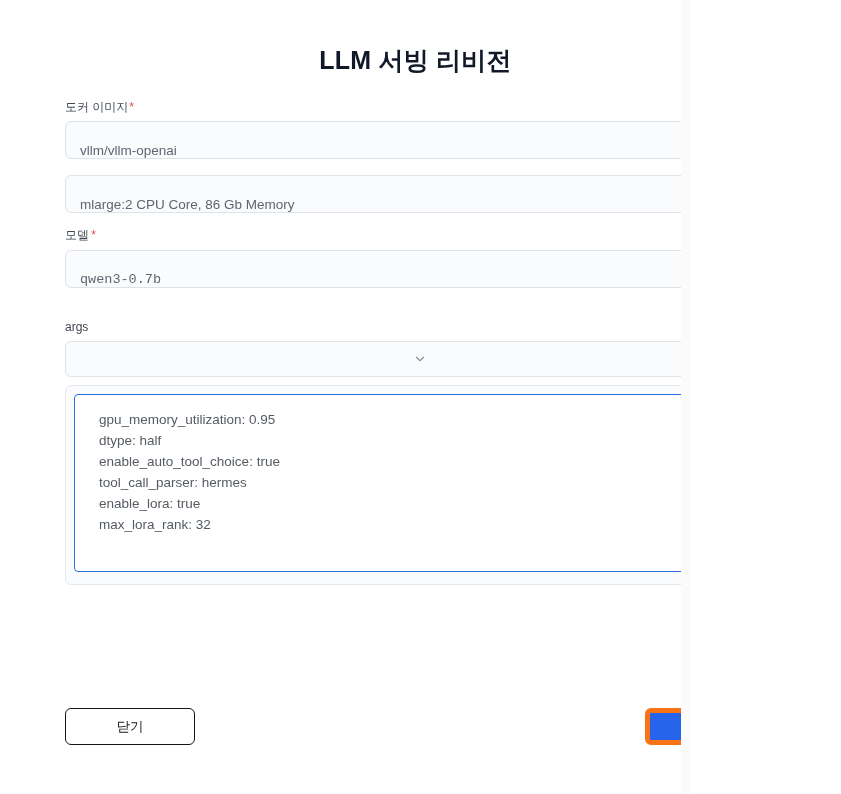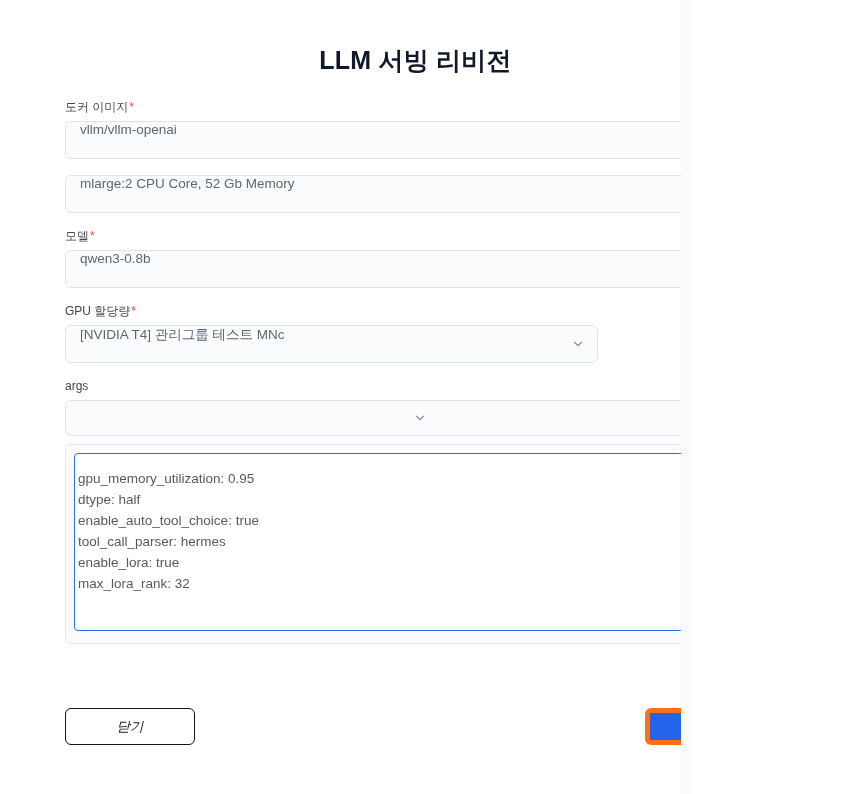--- a/index.html
+++ b/index.html
@@ -55,32 +55,33 @@
     margin-bottom: 6px;
     line-height: 15px;
   }
   .req {
     color: #e5484d;
     margin-left: 1px;
   }
   .row {
     display: flex;
     gap: 0;
+    font-family: Liberation Mono, monospace;
   }
   .col {
     flex: 1;
   }
   .select-box {
     position: relative;
     height: 38px;
     border: 1px solid #dfe3e8;
     border-radius: 6px;
     background: #fafbfc;
     display: flex;
-    align-items: flex-start;
+    align-items: flex-end;
     padding: 0 34px 0 14px;
     box-sizing: border-box;
     font-size: 13.5px;
     color: #5f6672;
     cursor: pointer;
   }
   .select-box.tall {
     height: 38px;
   }
   .select-value {
@@ -120,21 +121,21 @@
     padding: 8px;
     box-sizing: border-box;
   }
   .textarea {
     width: 100%;
     height: 178px;
     box-sizing: border-box;
     border: 1px solid #2f6fe4;
     border-radius: 4px;
     background: #ffffff;
-    padding: 14px 3px;
+    padding: 14px 24px;
     font-family: "Liberation Sans", sans-serif;
     font-size: 13.5px;
     line-height: 21px;
     color: #555b63;
     resize: none;
     outline: none;
     white-space: pre;
     overflow: auto;
   }
   .footer {
@@ -148,21 +149,20 @@
   }
   .btn {
     height: 37px;
     border-radius: 6px;
     font-size: 13.5px;
     cursor: pointer;
     display: flex;
     align-items: center;
     justify-content: center;
     box-sizing: border-box;
-    font-style: italic;
   }
   .btn-close {
     width: 130px;
     background: #ffffff;
     border: 1px solid #11161d;
     color: #11161d;
   }
   .btn-create {
     width: 130px;
     background: #2563eb;
@@ -196,58 +196,47 @@
           <span class="chev">
             <svg width="14" height="14" viewBox="0 0 24 24" fill="none" stroke="currentColor" stroke-width="2" stroke-linecap="round" stroke-linejoin="round">
                 <polyline points="6 9 12 15 18 9"></polyline>
               </svg>
           </span>
         </div>
       </div>
 
       <div class="group">
         <div class="select-box tall">
-          <span class="select-value">mlarge:2 CPU Core, 52 Gb Memory</span>
+          <span class="select-value">mlarge:2 CPU Core, 86 Gb Memory</span>
           <span class="chev">
             <svg width="14" height="14" viewBox="0 0 24 24" fill="none" stroke="currentColor" stroke-width="2" stroke-linecap="round" stroke-linejoin="round">
                 <polyline points="6 9 12 15 18 9"></polyline>
               </svg>
           </span>
         </div>
       </div>
 
       <div class="group row">
         <div class="col">
           <div class="field-label">
             <span>모델</span><span class="req">*</span>
           </div>
           <div class="select-box">
-            <span class="select-value">qwen3-0.8b</span>
+            <span class="select-value">qwen3-0.7b</span>
             <span class="chev">
               <svg width="14" height="14" viewBox="0 0 24 24" fill="none" stroke="currentColor" stroke-width="2" stroke-linecap="round" stroke-linejoin="round">
                   <polyline points="6 9 12 15 18 9"></polyline>
                 </svg>
             </span>
           </div>
         </div>
       </div>
 
       <div class="group gpu-row">
         <div class="gpu-main">
-          <div class="field-label">
-            <span>GPU 할당량</span><span class="req">*</span>
-          </div>
-          <div class="select-box">
-            <span class="select-value">[NVIDIA T4] 관리그룹 테스트 MNc</span>
-            <span class="chev">
-              <svg width="14" height="14" viewBox="0 0 24 24" fill="none" stroke="currentColor" stroke-width="2" stroke-linecap="round" stroke-linejoin="round">
-                  <polyline points="6 9 12 15 18 9"></polyline>
-                </svg>
-            </span>
-          </div>
         </div>
       </div>
 
       <div class="group-lg">
         <div class="field-label">args</div>
         <div class="select-box args-select">
           <span class="select-value"></span>
           <span class="chev">
             <svg width="14" height="14" viewBox="0 0 24 24" fill="none" stroke="currentColor" stroke-width="2" stroke-linecap="round" stroke-linejoin="round">
                 <polyline points="6 9 12 15 18 9"></polyline>

